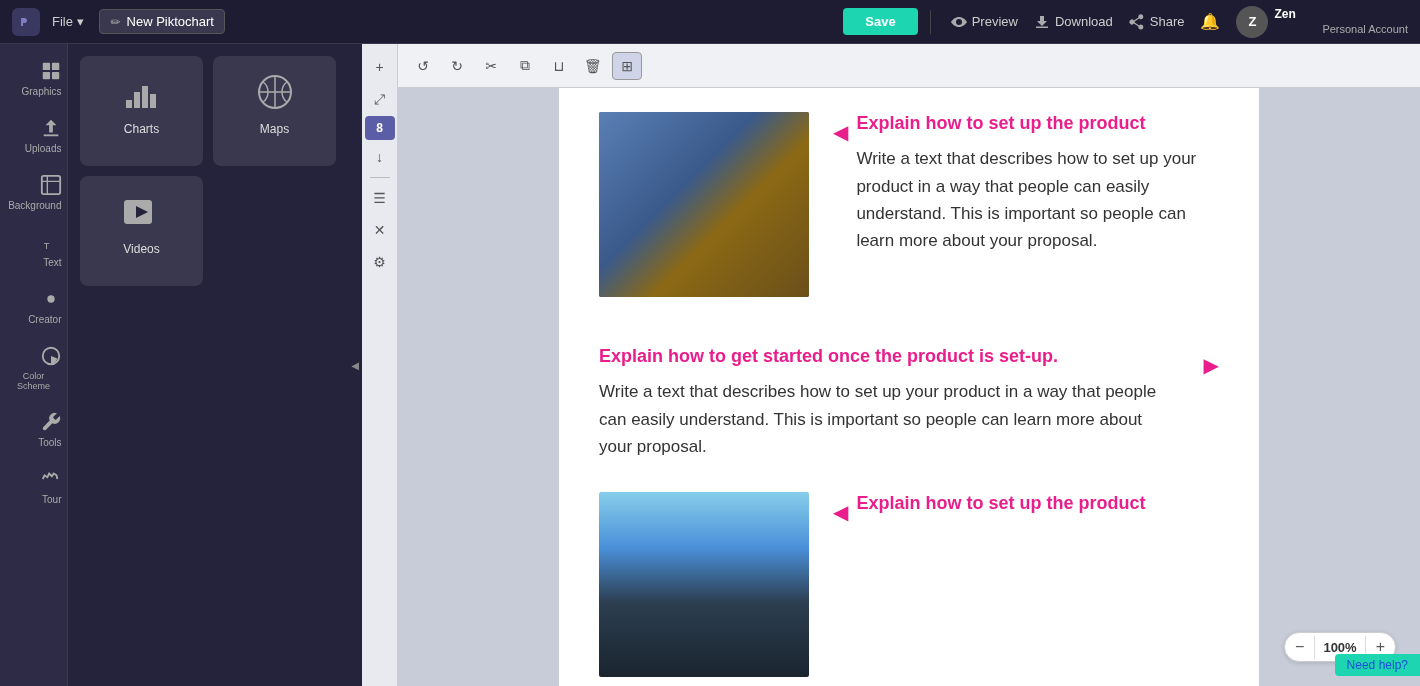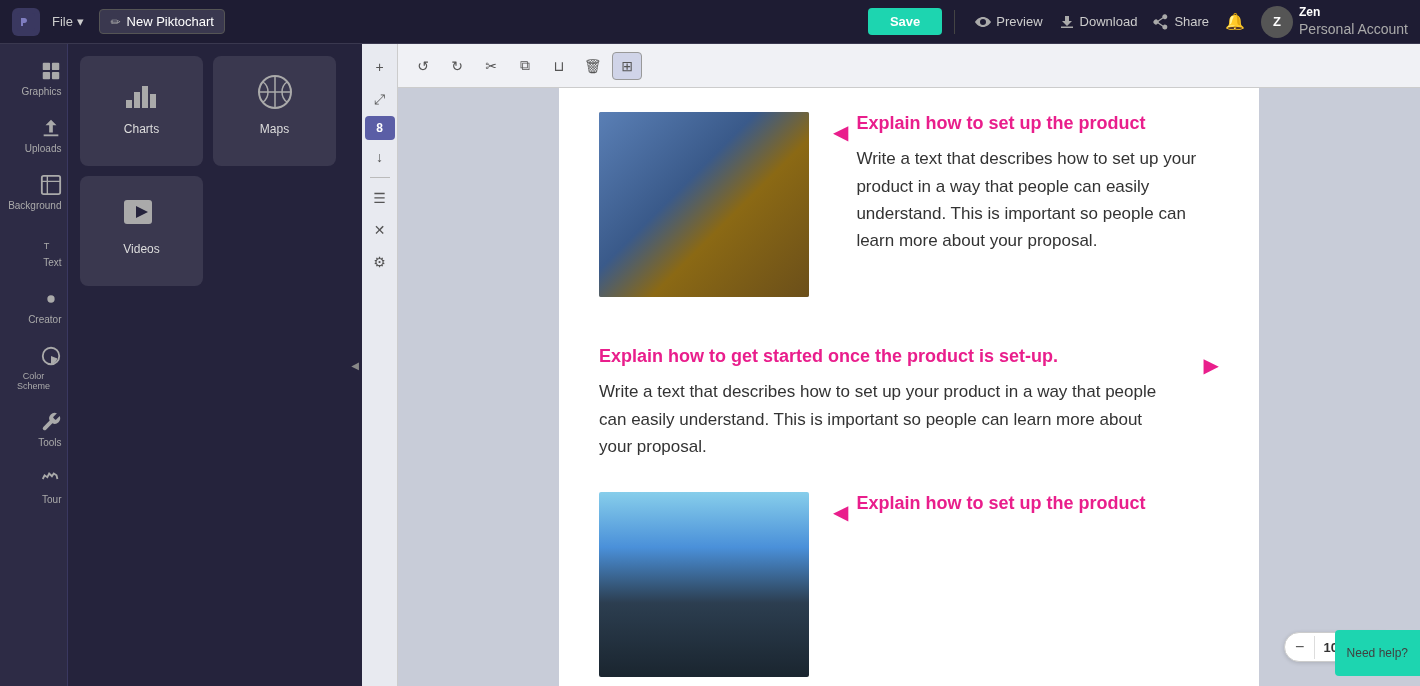--- a/index.html
+++ b/index.html
@@ -62,21 +62,21 @@
       color: #aaa; font-size: 16px; margin: 0 8px; cursor: pointer;
     }
     .topnav-avatar {
       width: 32px; height: 32px; border-radius: 50%;
       background: #555; display: flex; align-items: center; justify-content: center;
       color: #fff; font-size: 13px; font-weight: bold; cursor: pointer;
       margin-left: 8px;
     }
     .topnav-user { color: #fff; font-size: 12px; line-height: 1.3; }
     .topnav-user-name { font-weight: 600; }
-    .topnav-user-sub { color: #aaa; font-size: 14px; }
+    .topnav-user-sub { color: #aaa; font-size: 11px; margin-left: 48px; }
 
     
     .main {
       display: flex;
       flex: 1;
       overflow: hidden;
     }
 
     
     .sidebar {
@@ -271,23 +271,23 @@
       border-left: 1px solid #ddd;
       border-right: 1px solid #ddd;
     }
 
     
     .need-help {
       position: absolute;
       bottom: 10px;
       right: 0;
       background: #1dd5b0;
-      color: #404040;
+      color: #1d4ed8;
       font-size: 12px;
-      padding: 16px 12px;
+      padding: 4px 12px;
       border-radius: 4px 0 0 4px;
       cursor: pointer;
     }
 
     
     .collapse-handle {
       width: 14px;
       background: #25233c;
       display: flex; align-items: center; justify-content: center;
       cursor: pointer;

